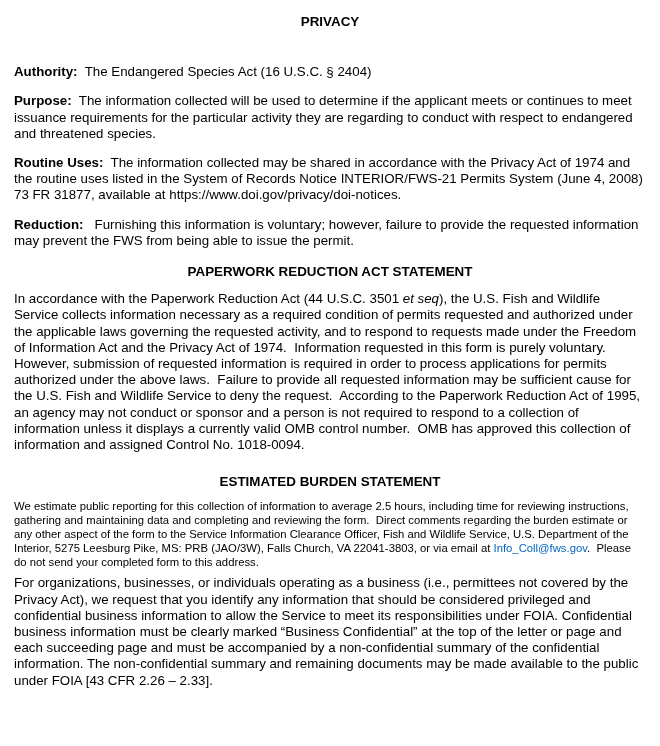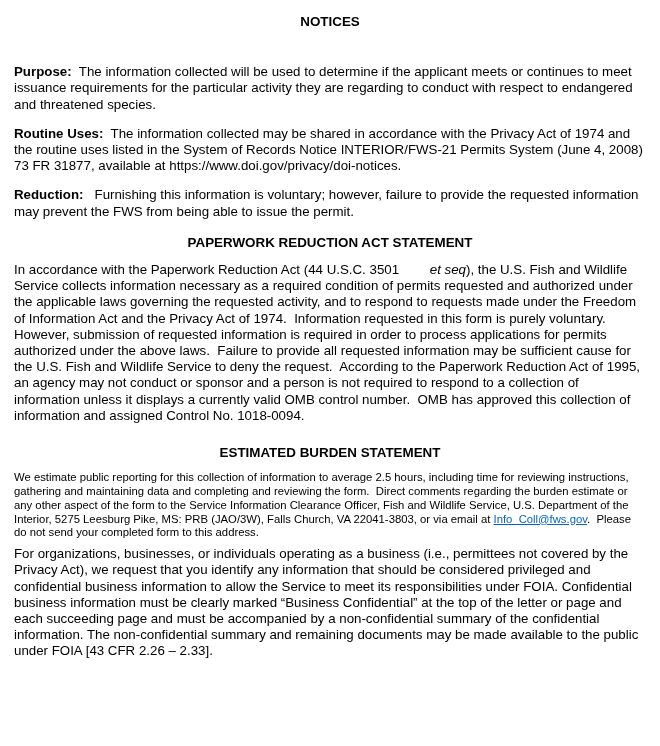--- a/index.html
+++ b/index.html
@@ -38,35 +38,35 @@
     line-height: 1.22;
     white-space: pre-wrap;
     text-align: left;
   }
   .para.small {
     font-size: 11.3px;
     line-height: 1.22;
     margin-bottom: 6px;
   }
   .lbl { font-weight: 700; }
-  em { font-style: italic; margin-left: 27px; }
+  em { font-style: italic; }
   a.email-link {
     color: #0563C1;
-    text-decoration: underline;
     cursor: pointer;
   }
 </style>
 </head>
 <body>
 
 <div class="page">
 
-  <h1 class="heading title">NOTICES</h1>
+  <h1 class="heading title">PRIVACY</h1>
 
 
+  <p class="para"><strong class="lbl">Authority:</strong><span>  The Endangered Species Act (16 U.S.C. § 2404)</span></p>
 
   <p class="para"><strong class="lbl">Purpose:</strong><span>  The information collected will be used to determine if the applicant meets or continues to meet issuance requirements for the particular activity they are regarding to conduct with respect to endangered and threatened species.</span></p>
 
   <p class="para"><strong class="lbl">Routine Uses:</strong><span>  The information collected may be shared in accordance with the Privacy Act of 1974 and the routine uses listed in the System of Records Notice INTERIOR/FWS-21 Permits System (June 4, 2008) 73 FR 31877, available at https://www.doi.gov/privacy/doi-notices.</span></p>
 
   <p class="para"><strong class="lbl">Reduction:</strong><span>   Furnishing this information is voluntary; however, failure to provide the requested information may prevent the FWS from being able to issue the permit.</span></p>
 
   <h2 class="heading h-paperwork">PAPERWORK REDUCTION ACT STATEMENT</h2>
 
   <p class="para"><span>In accordance with the Paperwork Reduction Act (44 U.S.C. 3501 </span><em>et seq</em><span>), the U.S. Fish and Wildlife Service collects information necessary as a required condition of permits requested and authorized under the applicable laws governing the requested activity, and to respond to requests made under the Freedom of Information Act and the Privacy Act of 1974.  Information requested in this form is purely voluntary.  However, submission of requested information is required in order to process applications for permits authorized under the above laws.  Failure to provide all requested information may be sufficient cause for the U.S. Fish and Wildlife Service to deny the request.  According to the Paperwork Reduction Act of 1995, an agency may not conduct or sponsor and a person is not required to respond to a collection of information unless it displays a currently valid OMB control number.  OMB has approved this collection of information and assigned Control No. 1018-0094.</span></p>

